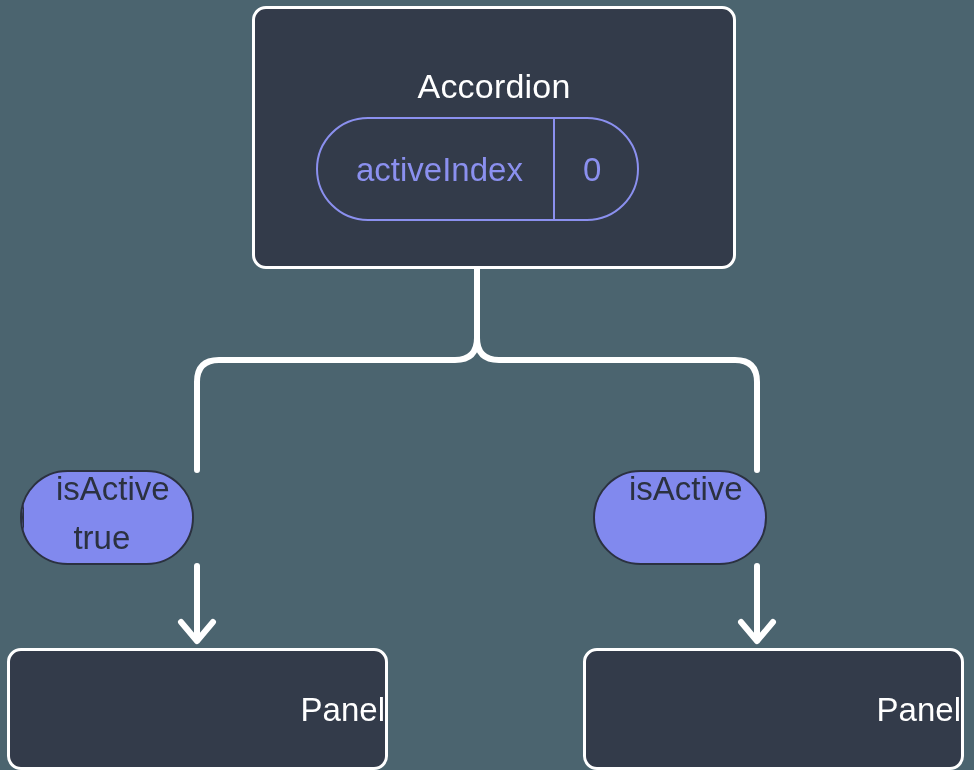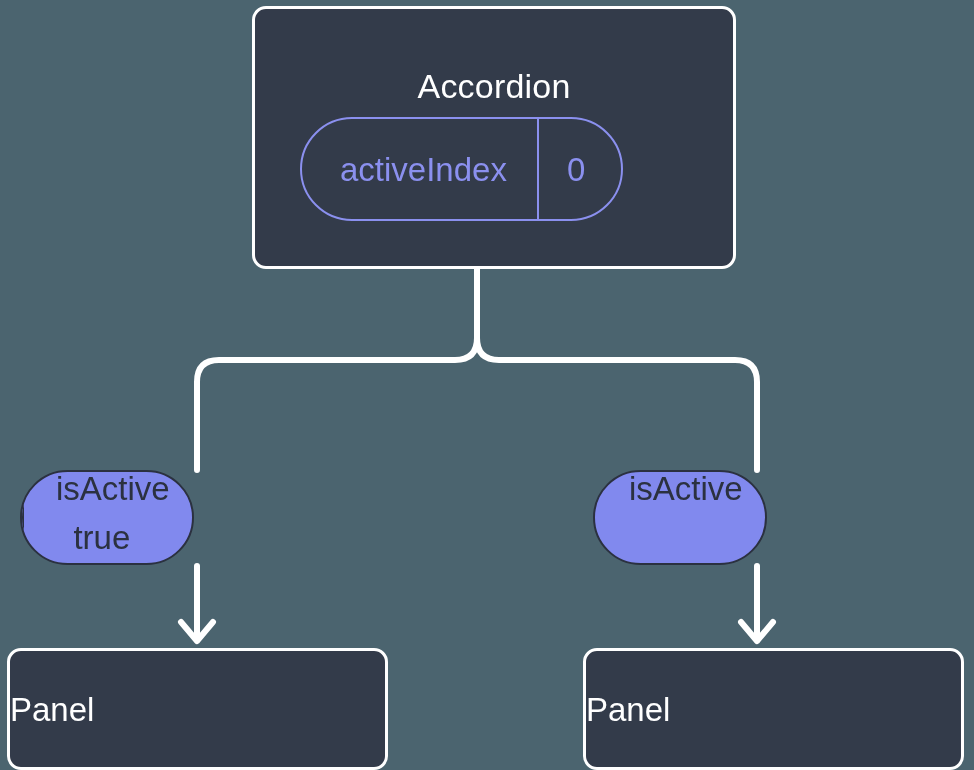--- a/index.html
+++ b/index.html
@@ -65,21 +65,21 @@
     white-space: nowrap;
   }
   .pill-key, .pill-val {
     display: flex;
     align-items: center;
     justify-content: center;
     line-height: 1;
   }
   #state-pill {
     position: absolute;
-    left: 300px;
+    left: 316px;
     top: 117px;
     height: 104px;
     border: 2px solid #8b90ef;
     background: transparent;
   }
   #state-pill .pill-key {
     color: #8b90ef;
     font-size: 33px;
     padding: 0 30px 0 38px;
   }
@@ -114,21 +114,21 @@
 
   
   .panel-box {
     position: absolute;
     box-sizing: border-box;
     background: #333b4a;
     border: 3px solid #ffffff;
     border-radius: 14px;
     display: flex;
     align-items: center;
-    justify-content: flex-start;
+    justify-content: flex-end;
     width: 381px;
     height: 122px;
     top: 648px;
   }
   #panel-left  { left: 7px; }
   #panel-right { left: 583px; }
   .panel-title {
     color: #ffffff;
     font-size: 33px;
     line-height: 1;

